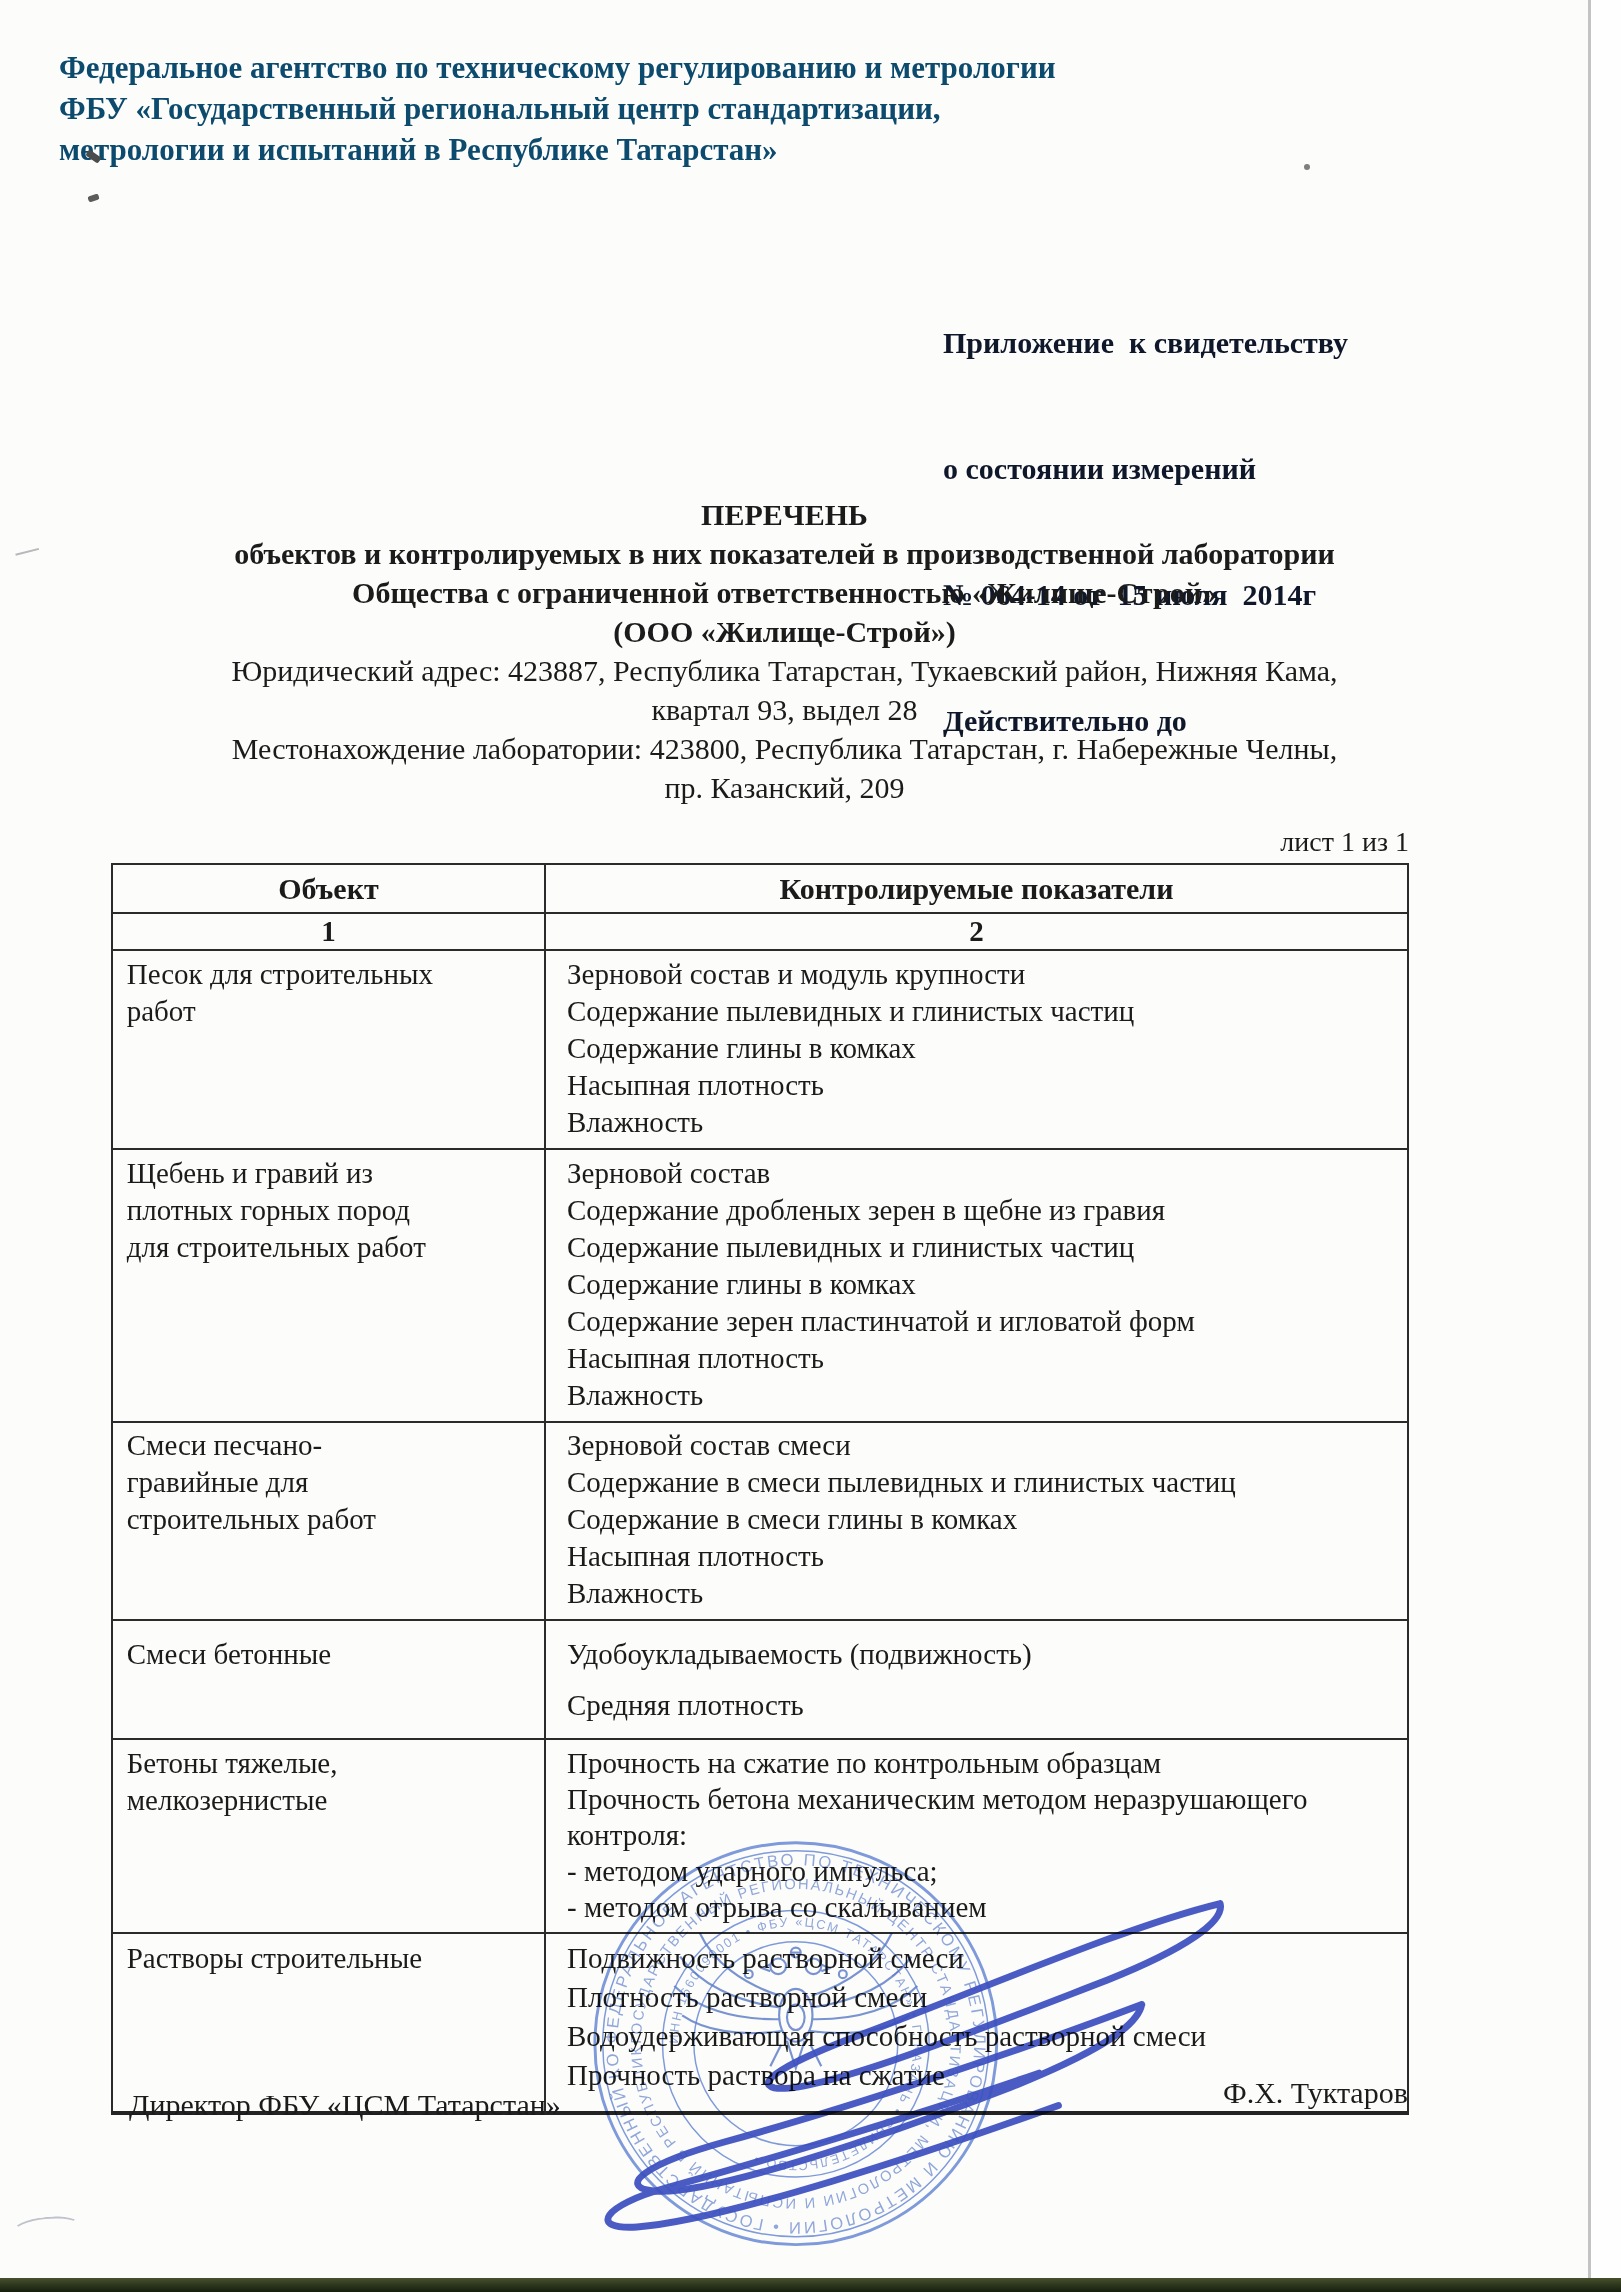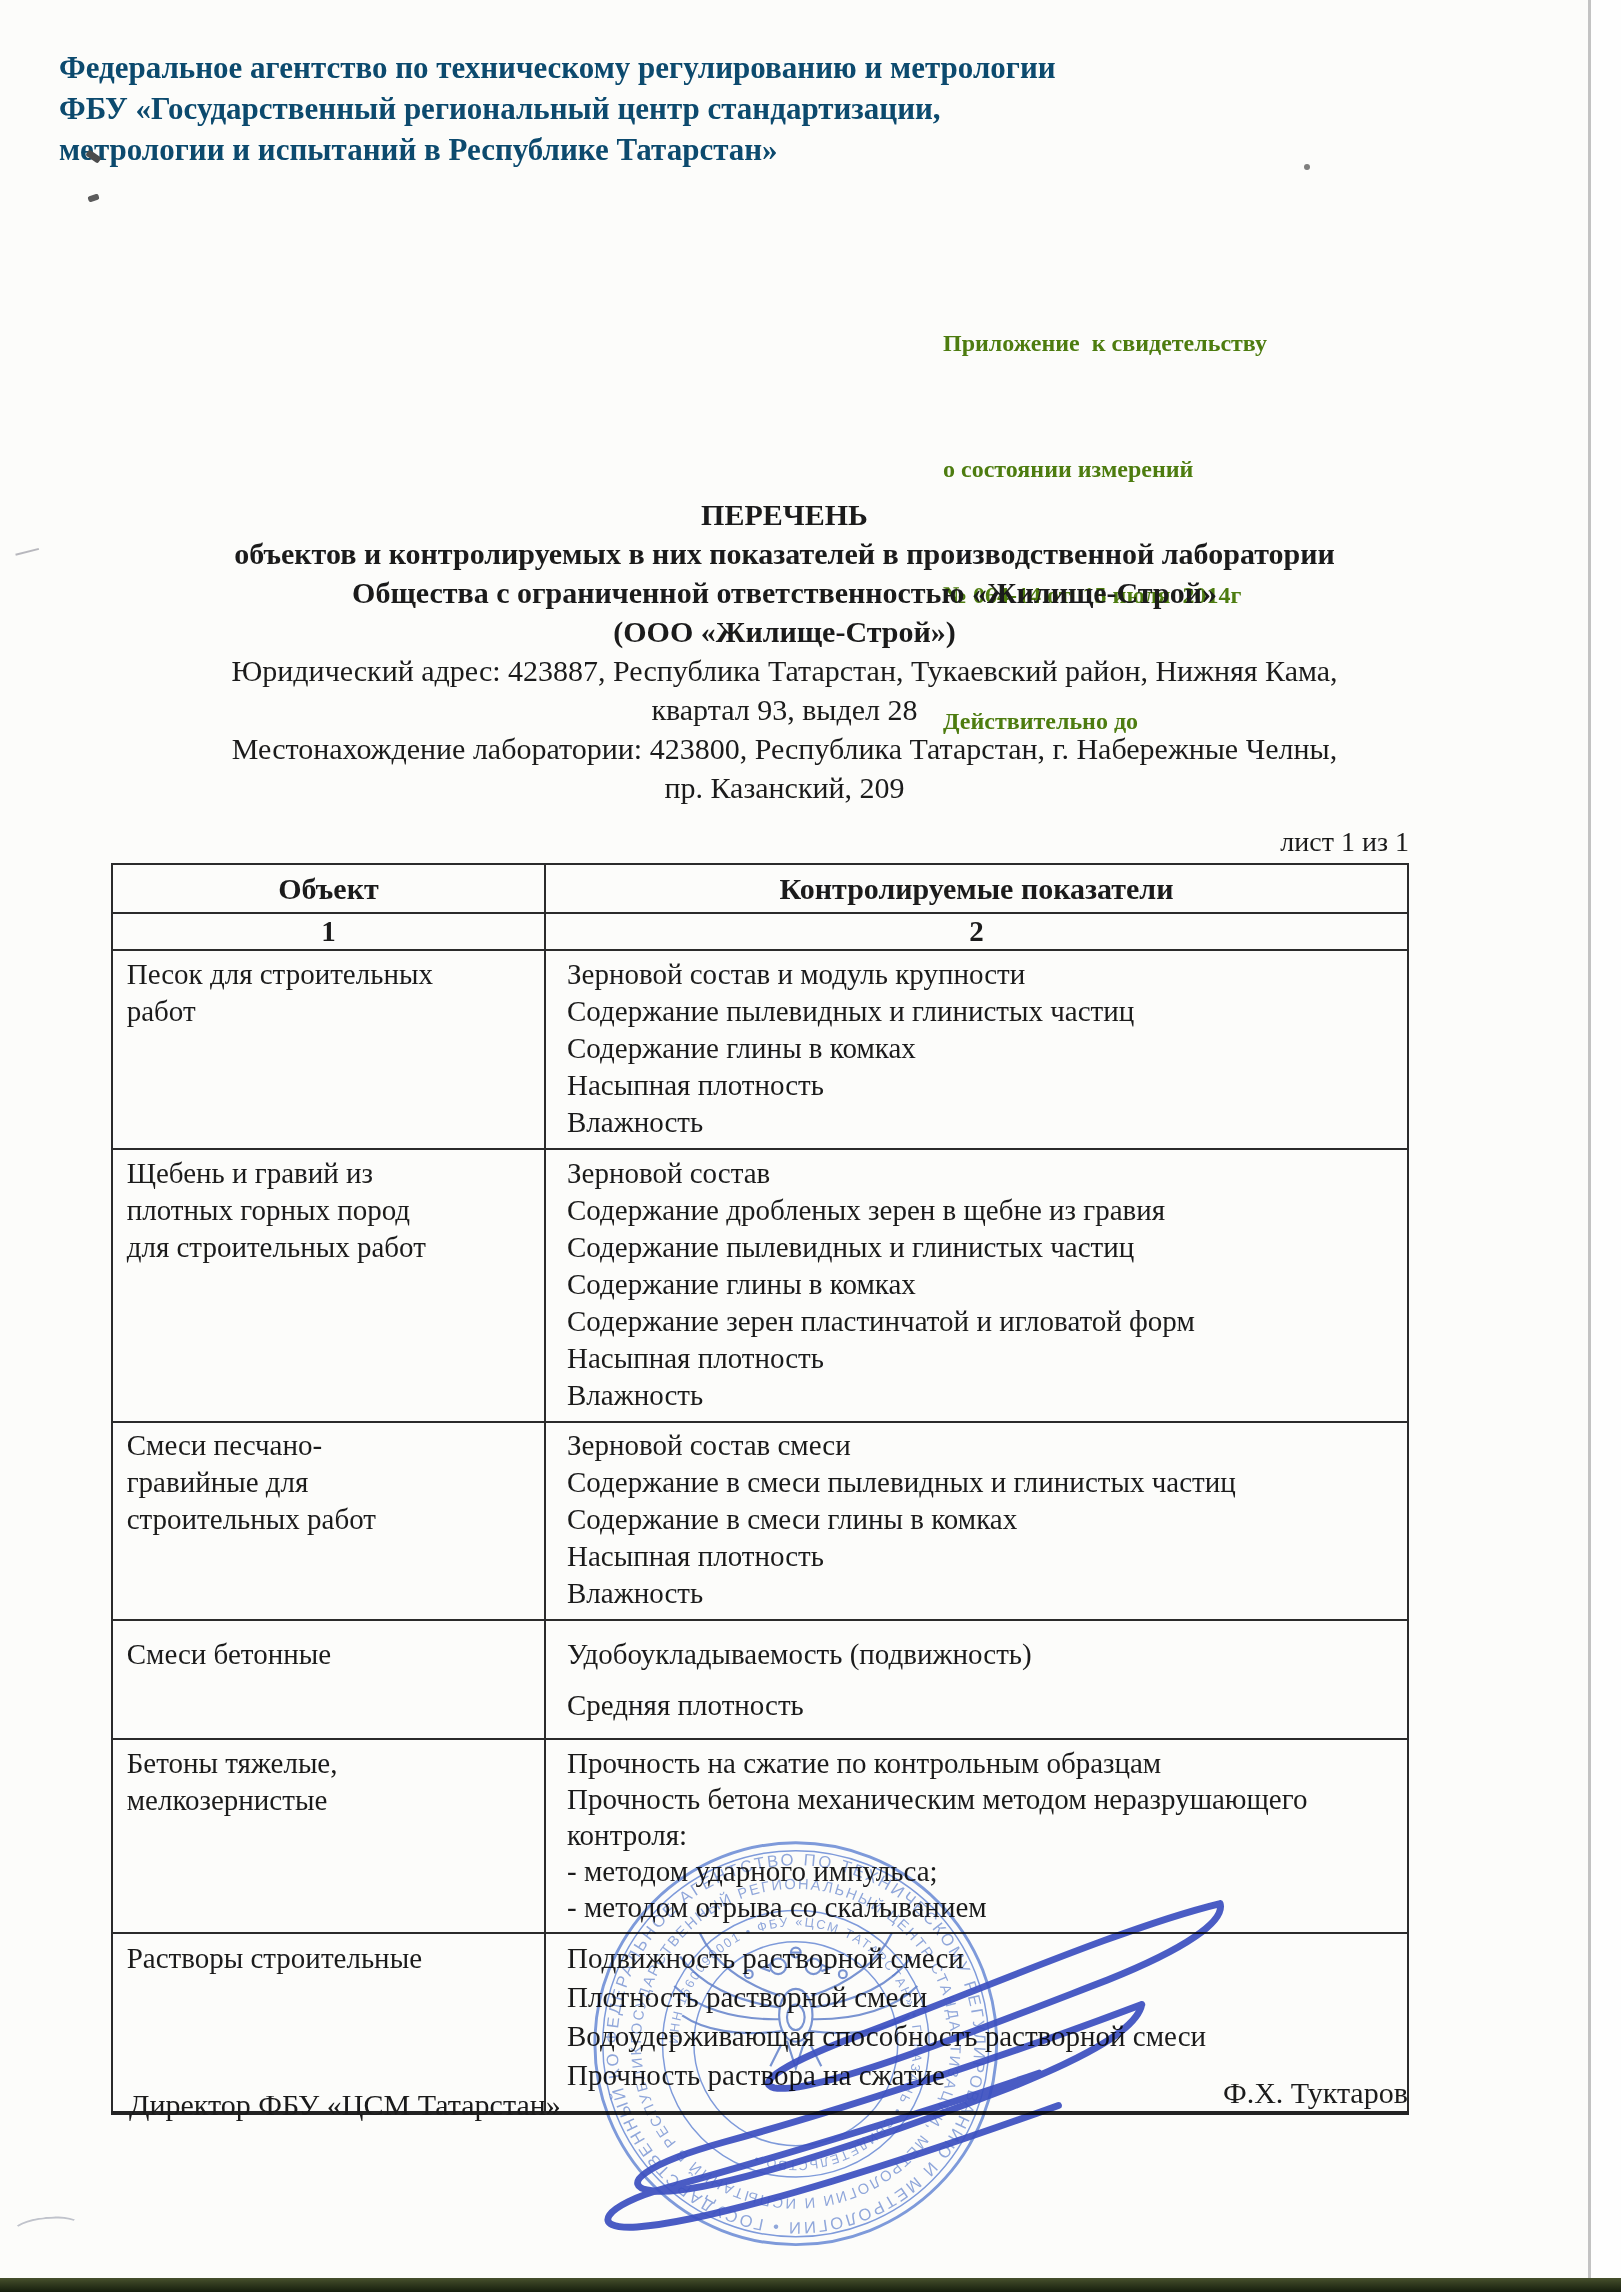--- a/index.html
+++ b/index.html
@@ -15,22 +15,22 @@
   
   .doc-header {
     position:absolute; left:59px; top:47px; width:1451px;
     text-align:left; font-weight:bold;
     font-size:31px; line-height:41px;
     color:#0c4a6e;
   }
   
   .cert-block {
     position:absolute; left:943px; top:238px; width:490px;
-    font-weight:bold; font-size:24px; line-height:42px;
-    white-space:pre-wrap; color:#4d7c0f;
+    font-weight:bold; font-size:30px; line-height:42px;
+    white-space:pre-wrap; color:#0f172a;
   }
   
   .title-block {
     position:absolute; left:59px; top:495px; width:1451px;
     text-align:center; font-size:30px; line-height:39px;
   }
   .title-block .bold { font-weight:bold; }
   
   .sheet-label {
     position:absolute; left:111px; top:826px; width:1298px;

